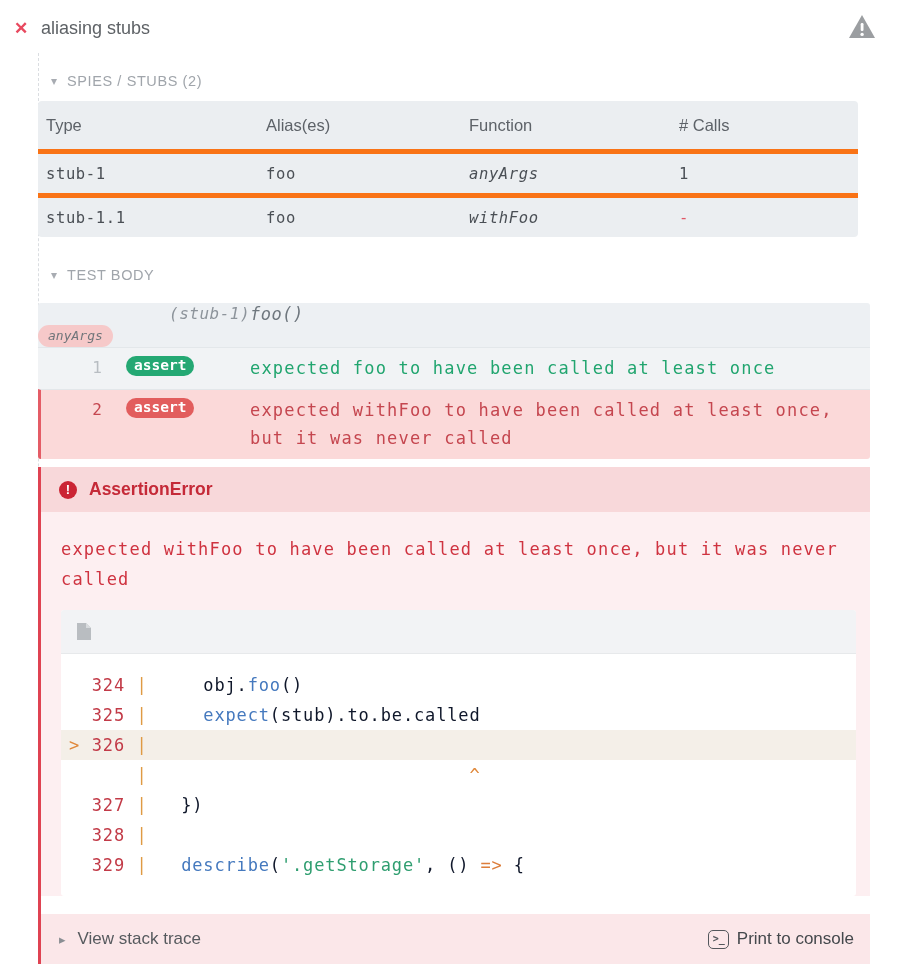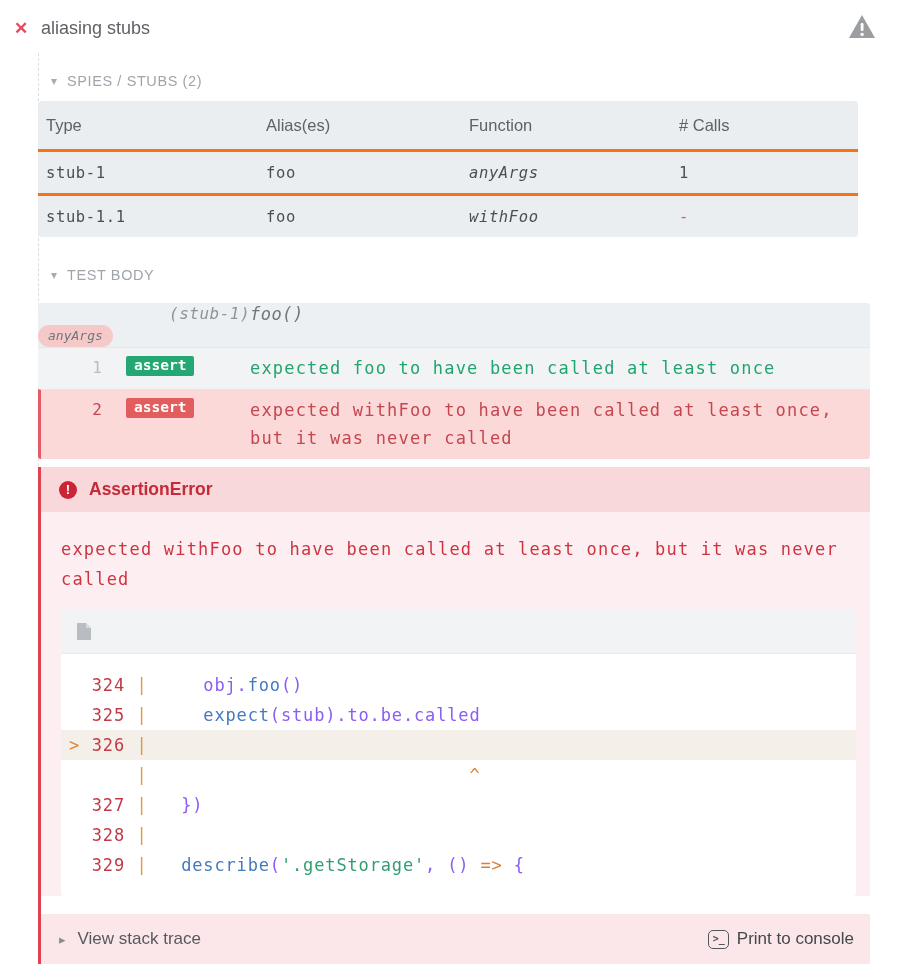--- a/index.html
+++ b/index.html
@@ -20,21 +20,21 @@
 
   
   .section-header { display: flex; align-items: center; gap: 10px; padding: 24px 0 12px 13px; cursor: pointer; }
   .sec-caret { color: #a8acb2; font-size: 12px; line-height: 1; }
   .sec-label { color: #a0a5ab; font-size: 14.5px; letter-spacing: 0.6px; }
 
   
   .instr-table { width: 820px; background: #ebeef1; border-radius: 4px; overflow: hidden; }
   .tr { display: grid; grid-template-columns: 220px 203px 210px 1fr; padding-left: 8px; align-items: center; }
   .tr.head { height: 48px; color: #5d6268; font-size: 16.5px; }
-  .tr.data { height: 44px; border-top: 3px solid #f97316; font-family: "DejaVu Sans Mono", monospace;
+  .tr.data { height: 44px; border-top: 5px solid #f97316; font-family: "DejaVu Sans Mono", monospace;
     font-size: 15.5px; letter-spacing: .04em; color: #4a4f55; }
   .cell-alias { font-style: italic; }
   .calls-danger { color: #e05666; }
 
   
   .cmd-block { width: 832px; margin-top: 8px; border-radius: 3px; overflow: hidden; }
   .cmd-grid { display: grid; grid-template-columns: 64px 148px 1fr; align-items: start; }
   .cmd-group { background: #edf0f3; height: 44px; align-items: center; cursor: pointer; }
   .group-ref { grid-column: 2; margin-left: 36px; font-family: "DejaVu Sans Mono", monospace;
     font-style: italic; font-size: 16px; color: #8d949b; letter-spacing: .03em; text-align: right; }
@@ -43,21 +43,21 @@
   .group-pill { margin-left: auto; margin-right: 14px; align-self: center; background: #f6c9c9; color: #70757a;
     font-family: "DejaVu Sans Mono", monospace; font-style: italic; font-size: 13px;
     padding: 3px 10px 4px; border-radius: 11px; }
   .cmd-row { padding: 6px 0 7px; border-top: 1px solid #e3e7ea; cursor: pointer; }
   .cmd-row.passed { background: #f1f3f5; }
   .cmd-row.failed { background: #fbd9d9; border-left: 3px solid #e45c66; grid-template-columns: 61px 148px 1fr; }
   .cmd-num { text-align: right; font-family: "DejaVu Sans Mono", monospace; font-size: 16px; line-height: 28px; }
   .passed .cmd-num { color: #b8bdc2; }
   .failed .cmd-num { color: #c5464f; }
   .cmd-badge { margin-left: 24px; margin-top: 2px; display: inline-block; color: #fff; font-weight: bold;
-    font-family: "DejaVu Sans Mono", monospace; font-size: 14.5px; padding: 1px 8px 3px; border-radius: 2px; }
+    font-family: "DejaVu Sans Mono", monospace; font-size: 14.5px; padding: 1px 8px 3px; border-radius: 10px; }
   .passed .cmd-badge { background: #24a873; }
   .failed .cmd-badge { background: #e25d5d; }
   .cmd-msg { font-family: "DejaVu Sans Mono", monospace; font-size: 17px; letter-spacing: .07em;
     line-height: 28px; max-width: 640px; }
   .passed .cmd-msg { color: #21a56f; }
   .failed .cmd-msg { color: #c5464f; }
 
   
   .error-block { margin-top: 8px; width: 832px; border-left: 3px solid #df4352; }
   .err-header { background: #f8d8da; padding: 12px 18px; display: flex; align-items: center; gap: 12px; }
@@ -74,21 +74,21 @@
     display: flex; align-items: center; gap: 10px; }
   .file-link { color: #4d82e8; font-size: 16.5px; text-decoration: none; cursor: pointer; }
   .code-area { padding: 16px 0; }
   .code-line { display: flex; height: 30px; line-height: 30px;
     font-family: "DejaVu Sans Mono", monospace; font-size: 17px; letter-spacing: .05em; }
   .code-line.hl { background: #f4efe8; }
   .ln-mark { width: 20px; padding-left: 8px; color: #e0883a; }
   .ln-num { width: 44px; text-align: right; color: #c23a47; }
   .ln-pipe { width: 34px; text-align: center; color: #df9a44; }
   .ln-code { white-space: pre; flex: 1; overflow: hidden; }
-  .tk-plain, .tk-comment { color: #8b5cf6; }
+  .tk-plain, .tk-comment { color: #0f172a; }
   .tk-fn { color: #4579be; }
   .tk-str { color: #2f9e70; }
   .tk-arrow { color: #dd7e3b; }
   .tk-caret { color: #e0883a; }
 
   
   .err-bar { margin-top: 18px; background: #fbe7e9; height: 50px; display: flex; align-items: center;
     justify-content: space-between; padding: 0 16px 0 18px; }
   .stack-toggle { display: flex; align-items: center; gap: 12px; color: #565a5e; font-size: 17px; cursor: pointer; }
   .bar-caret { color: #8a8e93; font-size: 13px; }

